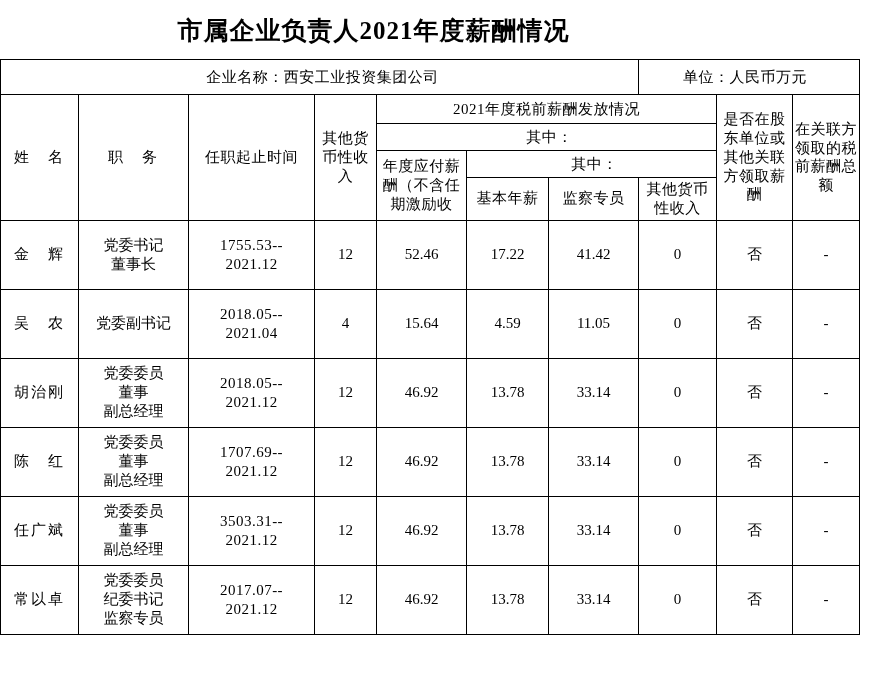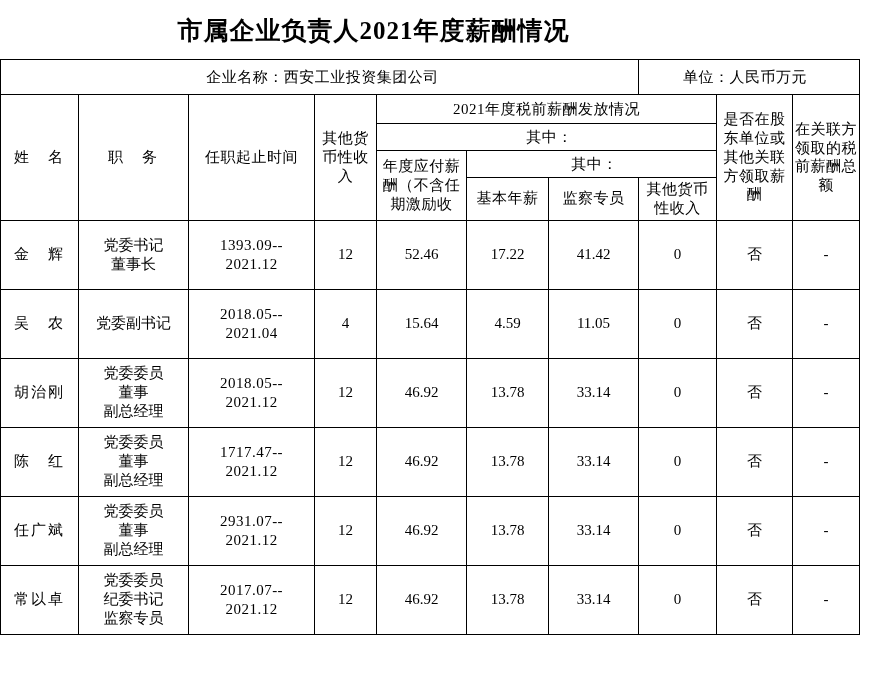--- a/index.html
+++ b/index.html
@@ -152,21 +152,21 @@
       <td class="hdr hdr-vert">其他货币性收入</td>
     </tr>
 
     <tr class="data-row">
       <td class="name-cell">金　辉</td>
       <td class="pos-cell cell-stack">
         <div>党委书记</div>
         <div>董事长</div>
       </td>
       <td class="date-cell cell-stack">
-        <div>1393.09--</div>
+        <div>1755.53--</div>
         <div>2021.12</div>
       </td>
       <td class="num-cell">12</td>
       <td class="num-cell">52.46</td>
       <td class="num-cell">17.22</td>
       <td class="num-cell">41.42</td>
       <td class="num-cell">0</td>
       <td class="num-cell">否</td>
       <td class="num-cell">-</td>
     </tr>
@@ -210,41 +210,41 @@
     </tr>
 
     <tr class="data-row">
       <td class="name-cell">陈　红</td>
       <td class="pos-cell cell-stack">
         <div>党委委员</div>
         <div>董事</div>
         <div>副总经理</div>
       </td>
       <td class="date-cell cell-stack">
-        <div>1717.47--</div>
+        <div>1707.69--</div>
         <div>2021.12</div>
       </td>
       <td class="num-cell">12</td>
       <td class="num-cell">46.92</td>
       <td class="num-cell">13.78</td>
       <td class="num-cell">33.14</td>
       <td class="num-cell">0</td>
       <td class="num-cell">否</td>
       <td class="num-cell">-</td>
     </tr>
 
     <tr class="data-row">
       <td class="name-cell">任广斌</td>
       <td class="pos-cell cell-stack">
         <div>党委委员</div>
         <div>董事</div>
         <div>副总经理</div>
       </td>
       <td class="date-cell cell-stack">
-        <div>2931.07--</div>
+        <div>3503.31--</div>
         <div>2021.12</div>
       </td>
       <td class="num-cell">12</td>
       <td class="num-cell">46.92</td>
       <td class="num-cell">13.78</td>
       <td class="num-cell">33.14</td>
       <td class="num-cell">0</td>
       <td class="num-cell">否</td>
       <td class="num-cell">-</td>
     </tr>

